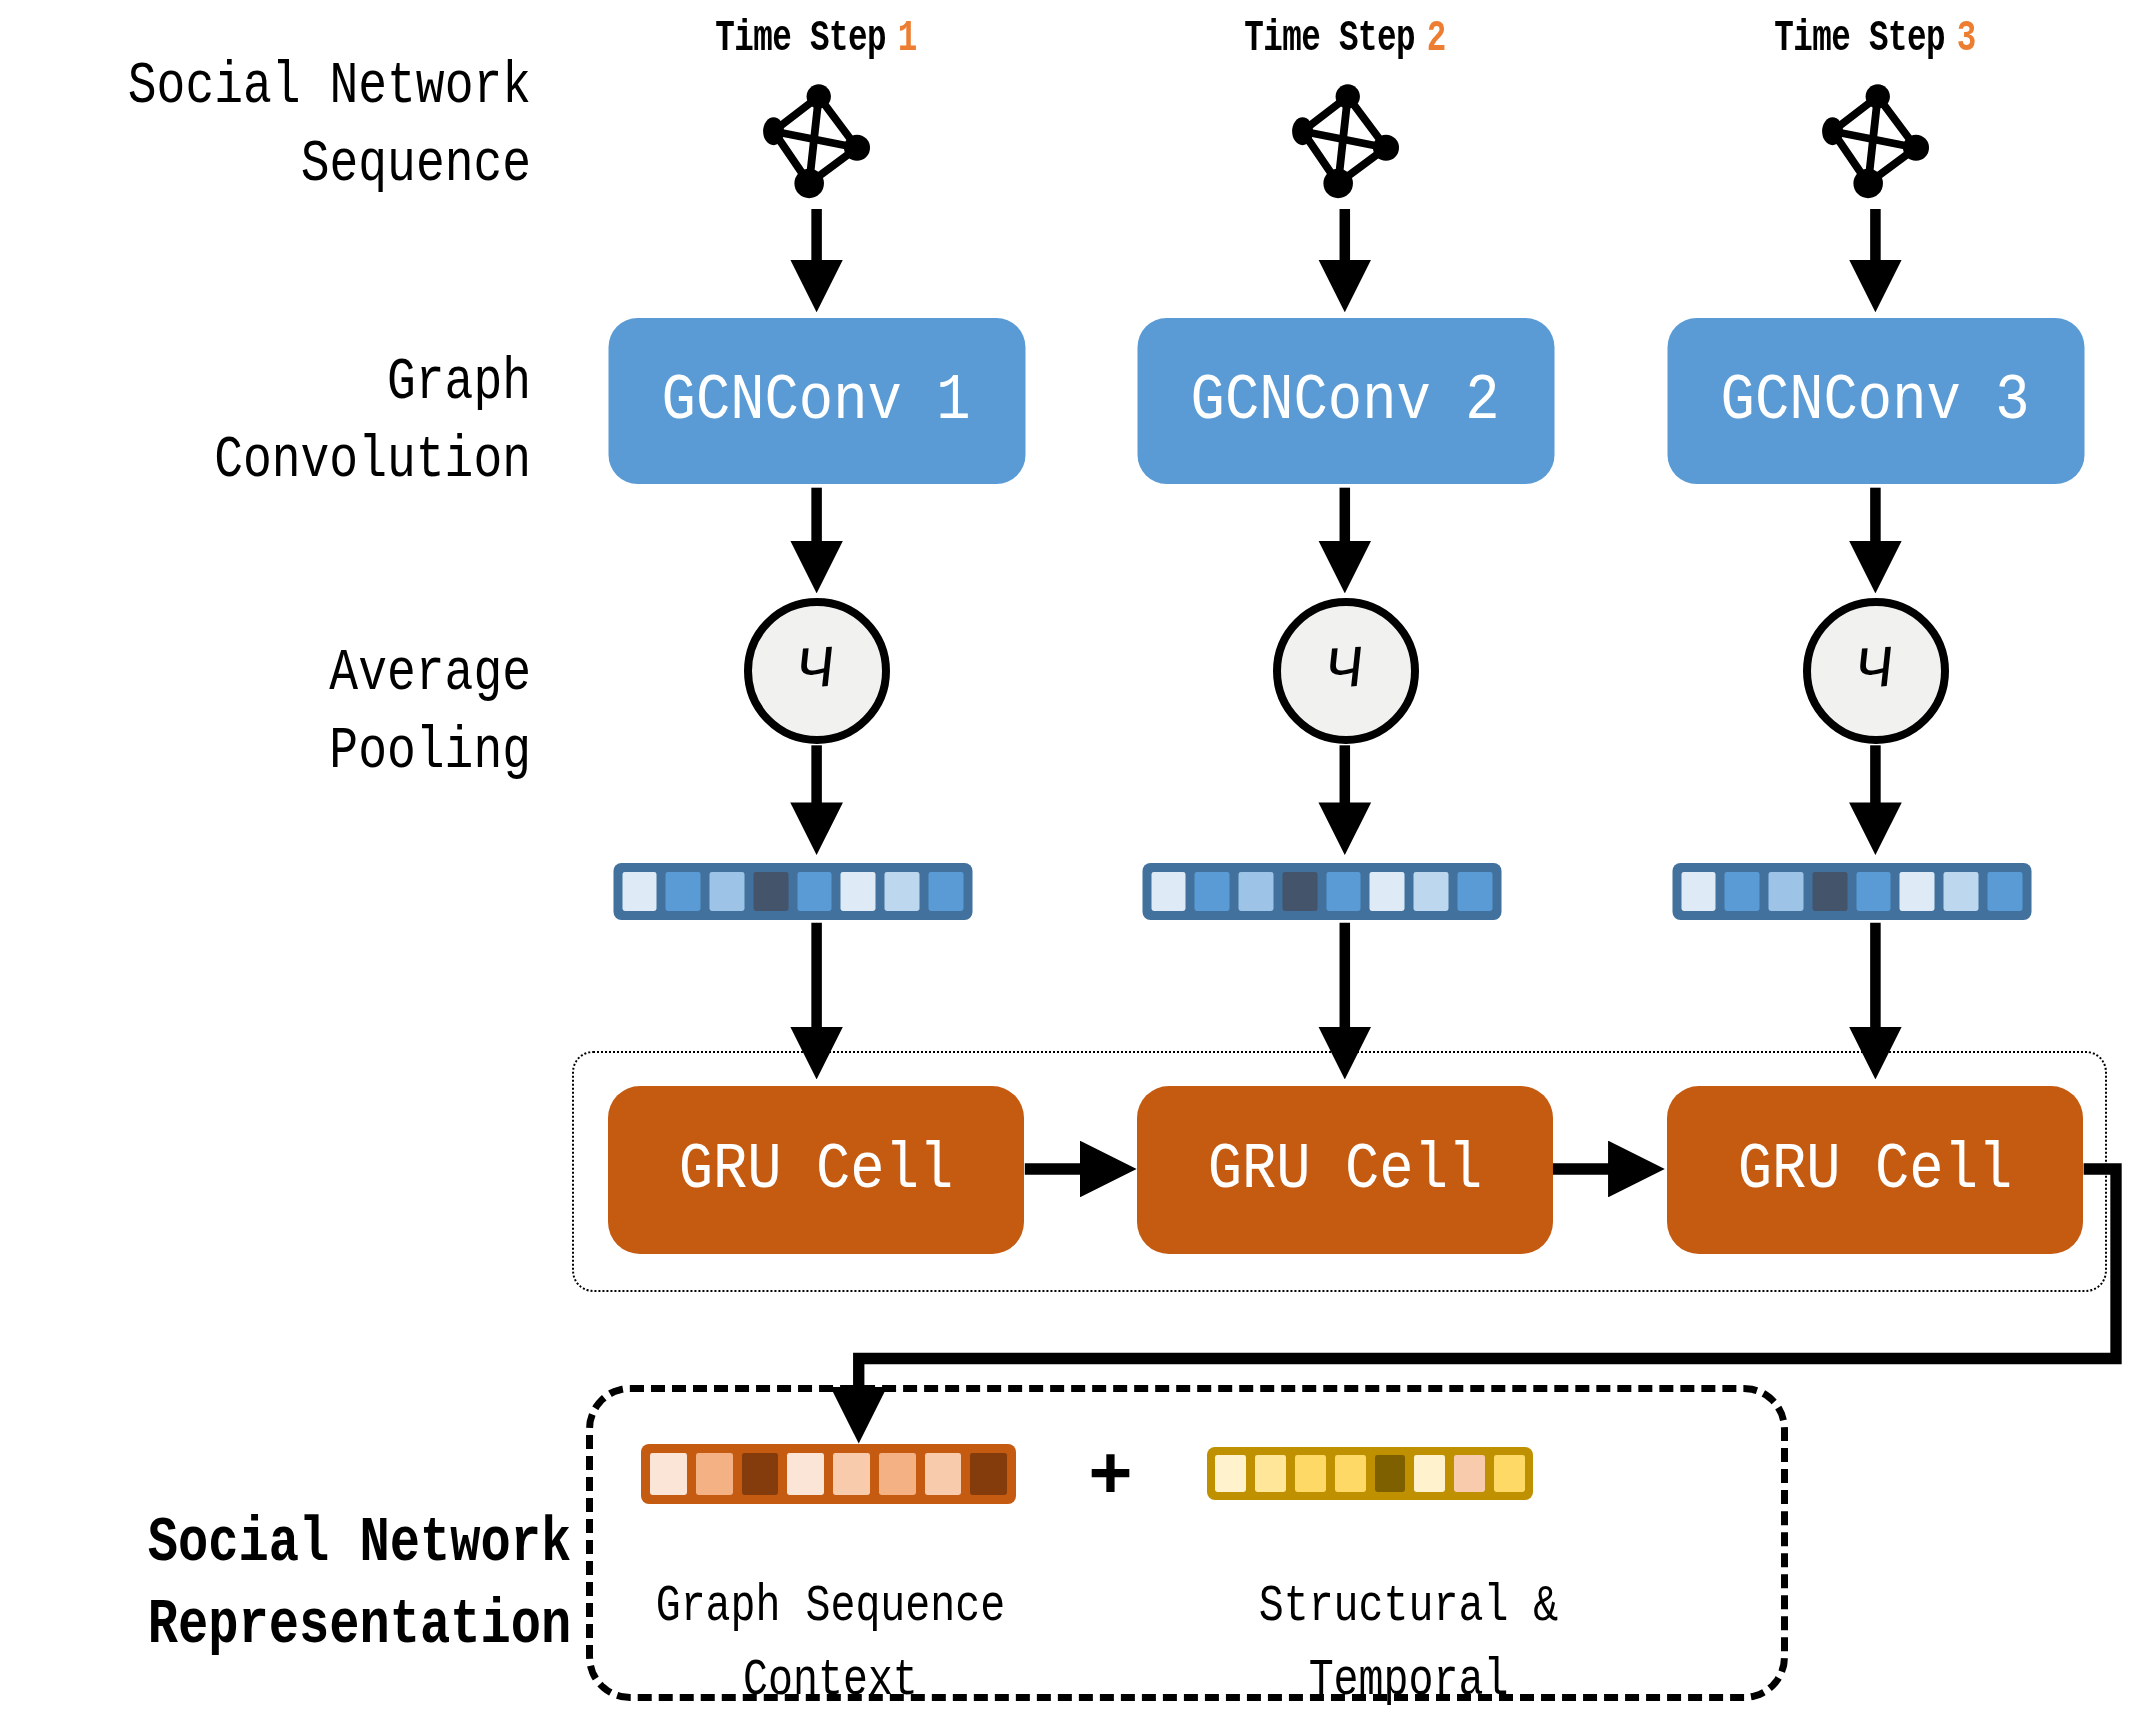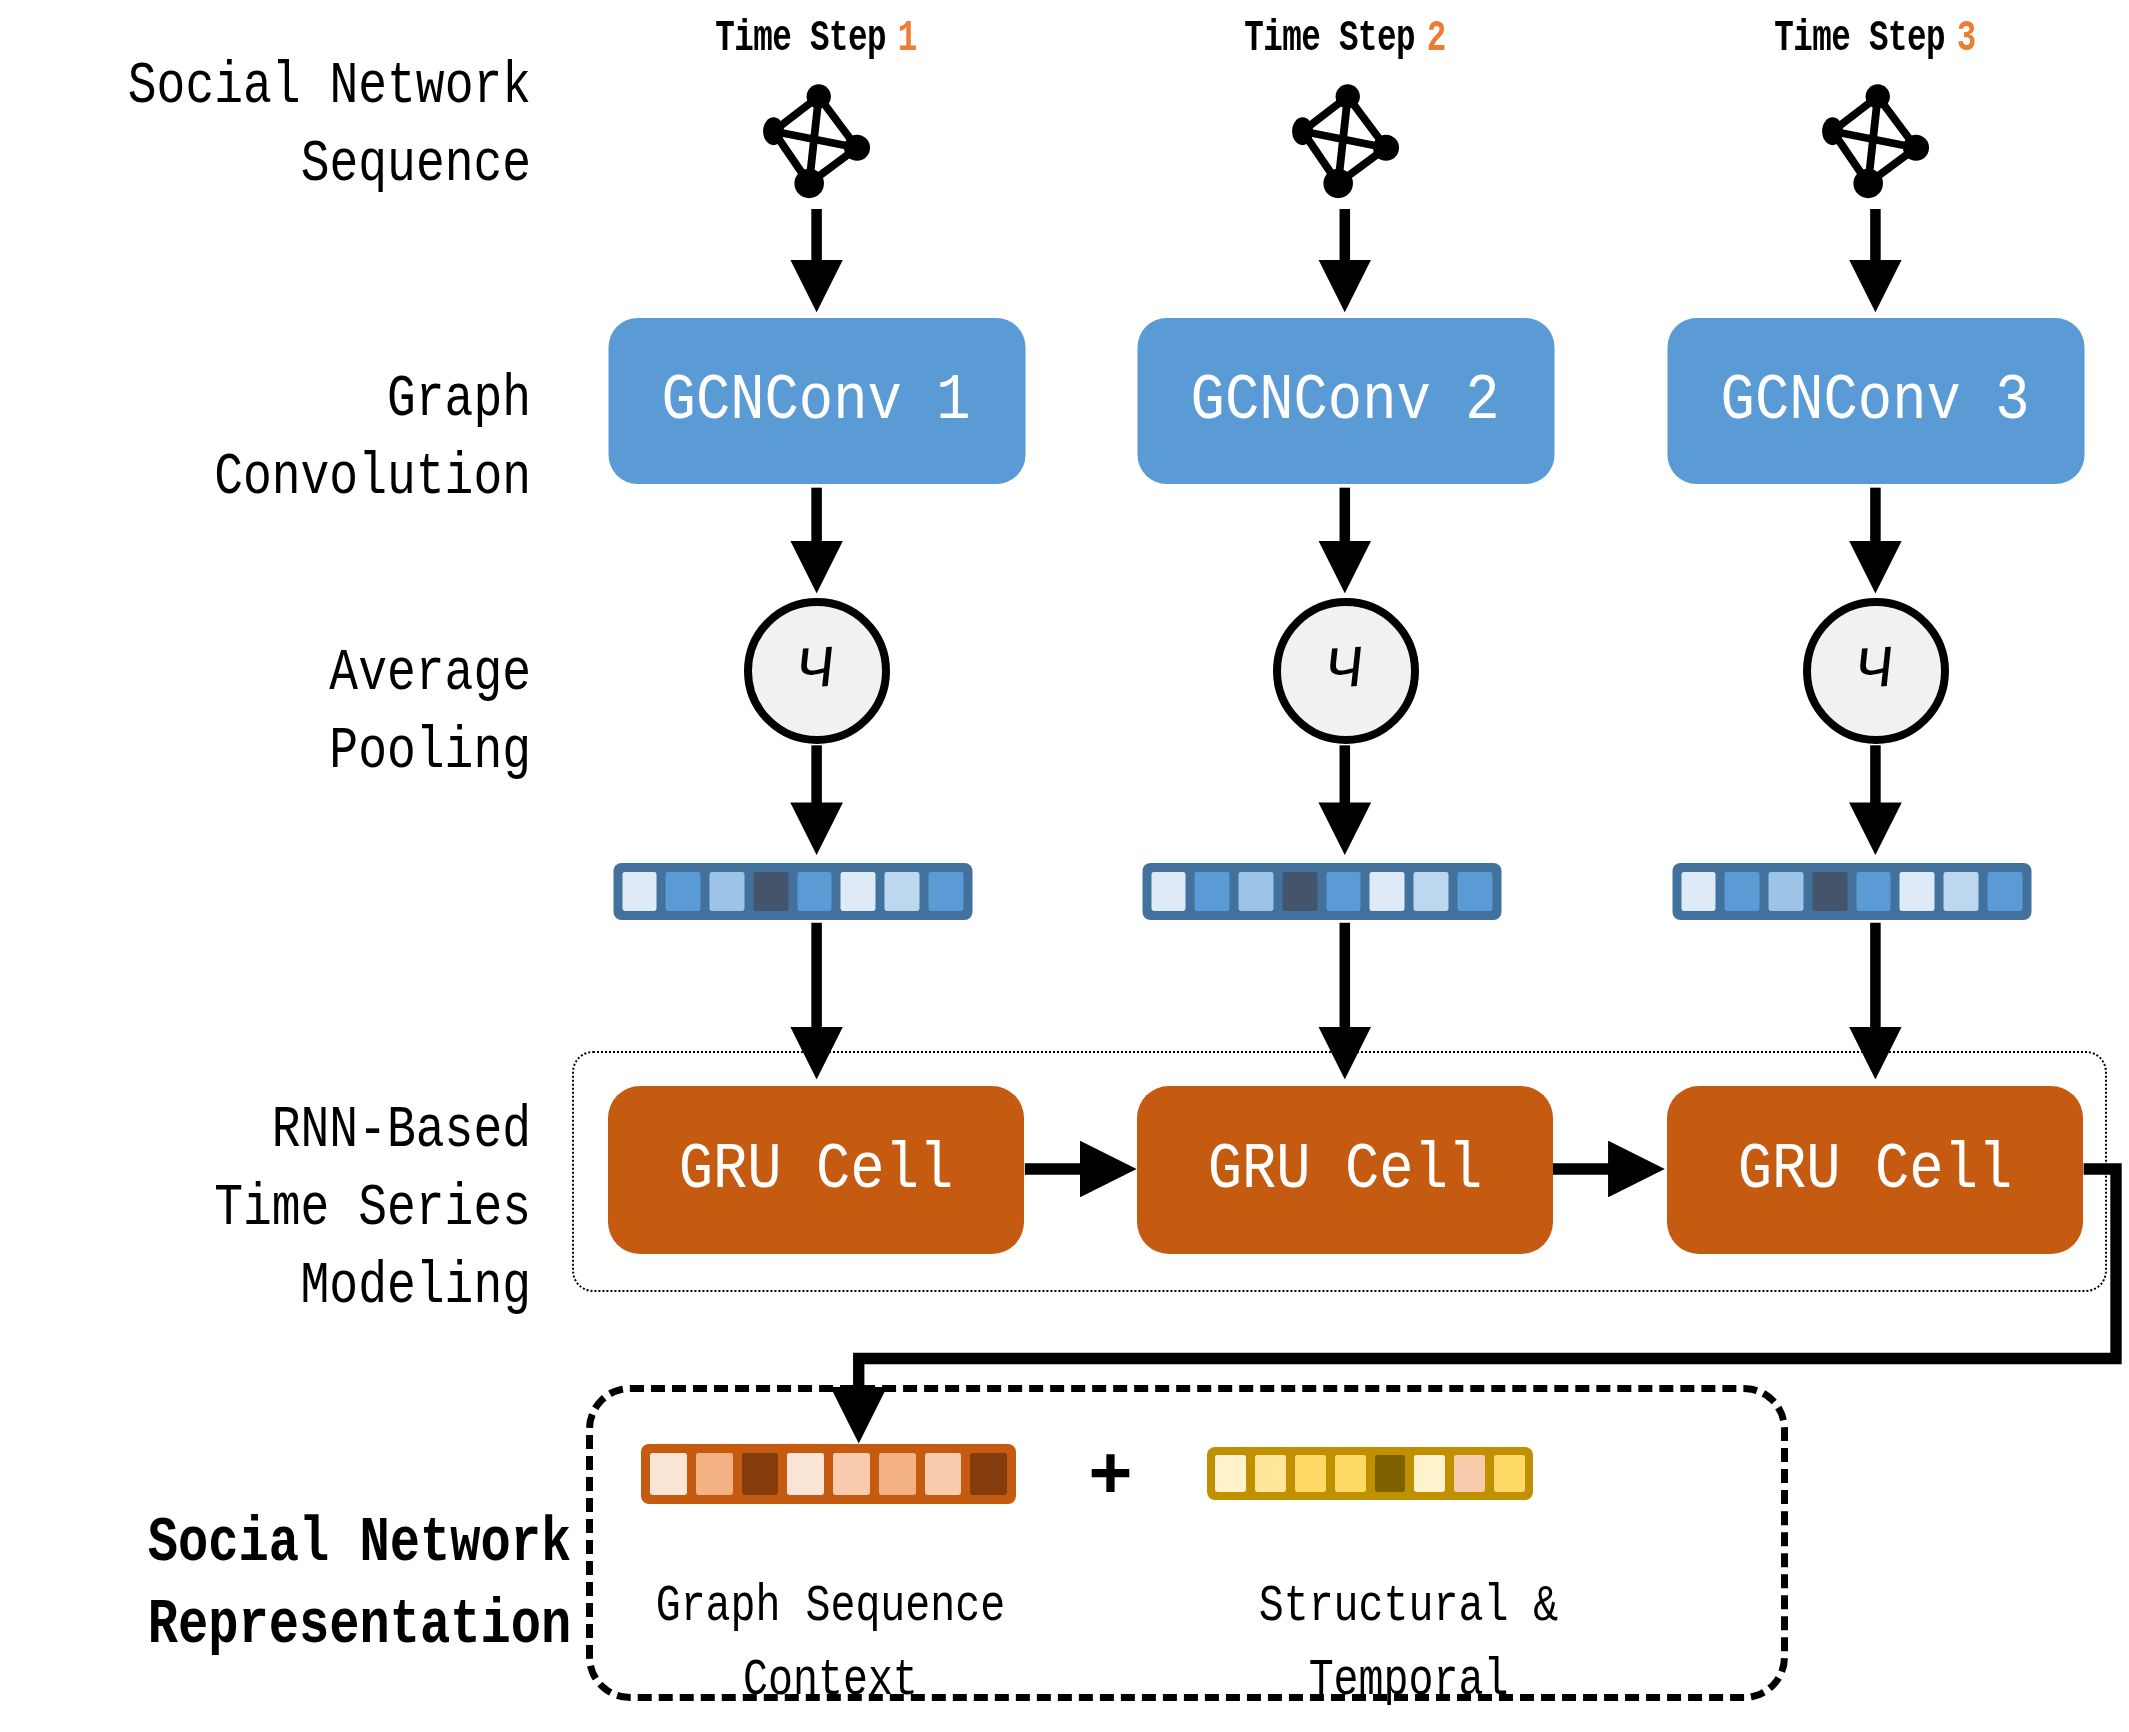--- a/index.html
+++ b/index.html
@@ -60,24 +60,22 @@
 
   svg.overlay{position:absolute;left:0;top:0;pointer-events:none;}
 </style>
 </head>
 <body>
 
 <div class="canvas">
 
   <div class="row-label" style="top:47px"><span class="cond">Social Network
 Sequence</span></div>
-  <div class="row-label" style="top:360px"><span class="cond">Graph Convolution</span></div>
+  <div class="row-label" style="top:343px"><span class="cond">Graph Convolution</span></div>
   <div class="row-label" style="top:634px"><span class="cond">Average Pooling</span></div>
-  <div class="row-label" style="top:1091px"><span class="cond">RNN-Based
-Time Series Modeling</span></div>
   <div class="row-label bold" style="top:1503px;left:42px"><span class="cond">Social Network
 Representation</span></div>
 
   <div class="col" style="left:557px">
     <div class="ts-title"><span class="cond"><span>Time Step</span><span class="ts-num" style="color: rgb(237, 125, 49);">1</span></span></div>
     <svg class="net-icon" width="113" height="128" viewBox="0 0 130 147">
       <g stroke="#000" stroke-width="9" stroke-linecap="round">
         <line x1="67" y1="20" x2="15" y2="60"></line>
           <line x1="67" y1="20" x2="111" y2="79"></line>
         <line x1="67" y1="20" x2="56" y2="120"></line>

